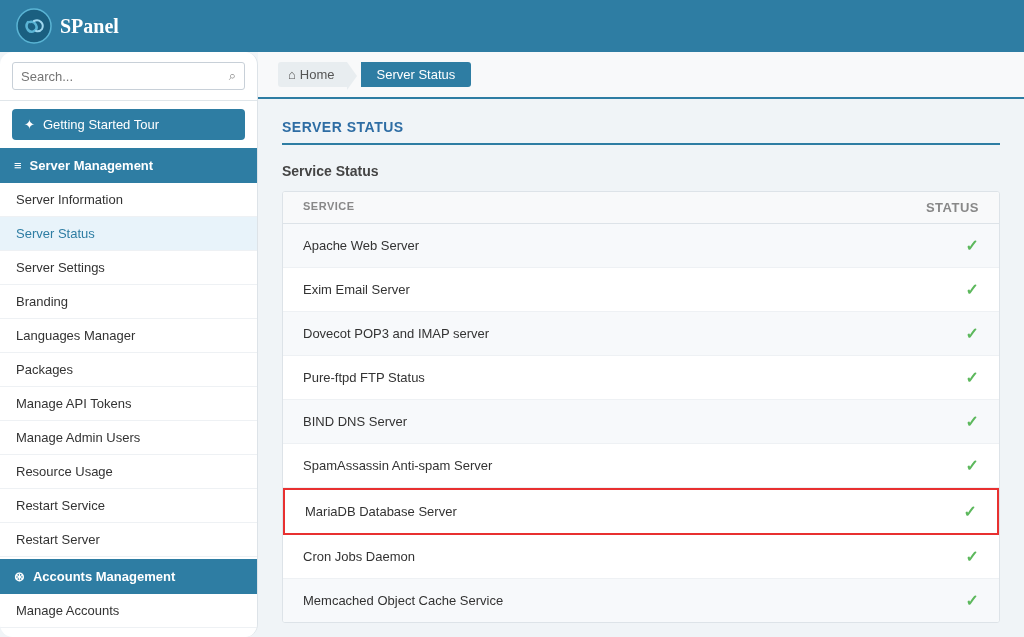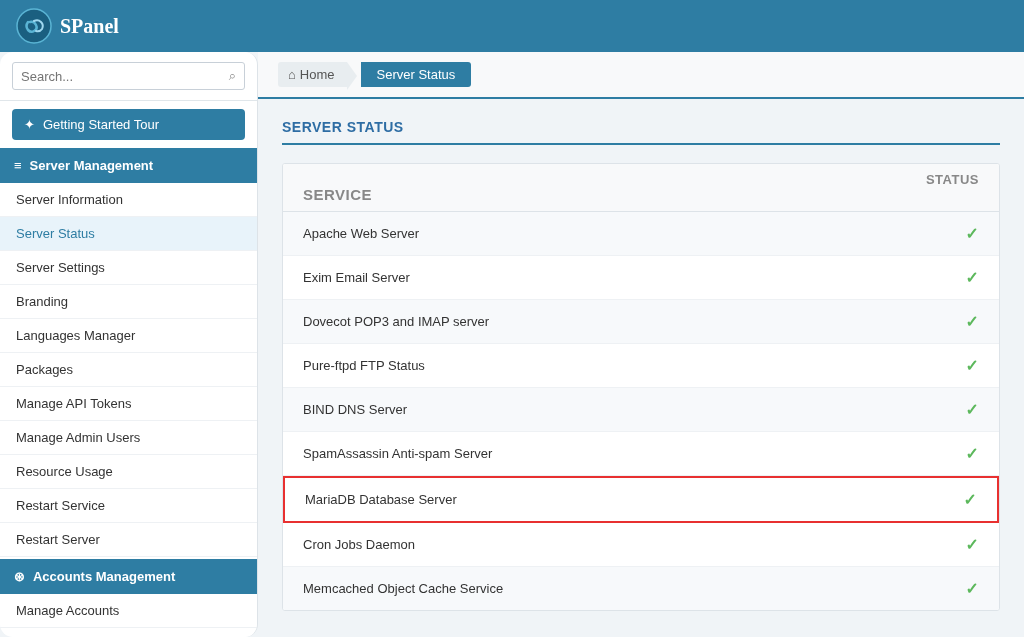--- a/index.html
+++ b/index.html
@@ -209,26 +209,25 @@
     }
 
     .table-header-row {
       display: flex;
       justify-content: space-between;
       padding: 8px 20px;
       background: #f8f9fa;
       border-bottom: 1px solid #dde3e8;
     }
     .table-col-service {
-      font-size: 15px;
+      font-size: 11px;
       font-weight: 700;
       color: #888;
       letter-spacing: 0.5px;
       text-transform: uppercase;
-      margin-top: 14px;
     }
     .table-col-status {
       font-size: 13px;
       font-weight: 700;
       color: #888;
       letter-spacing: 0.5px;
       text-transform: uppercase;
     }
 
     .service-row {
@@ -356,20 +355,21 @@
       </div>
       <div class="breadcrumb-current">
         <span>Server Status</span>
       </div>
     </div>
 
     <div class="page-content">
 
       <div class="page-title">SERVER STATUS</div>
 
+      <div class="section-subtitle">Service Status</div>
 
       <div class="service-table">
         <div class="table-header-row">
           <span class="table-col-service">SERVICE</span>
           <span class="table-col-status">STATUS</span>
         </div>
 
         <div class="service-row">
           <span class="service-name">Apache Web Server</span>
           <span class="status-check">✓</span>

